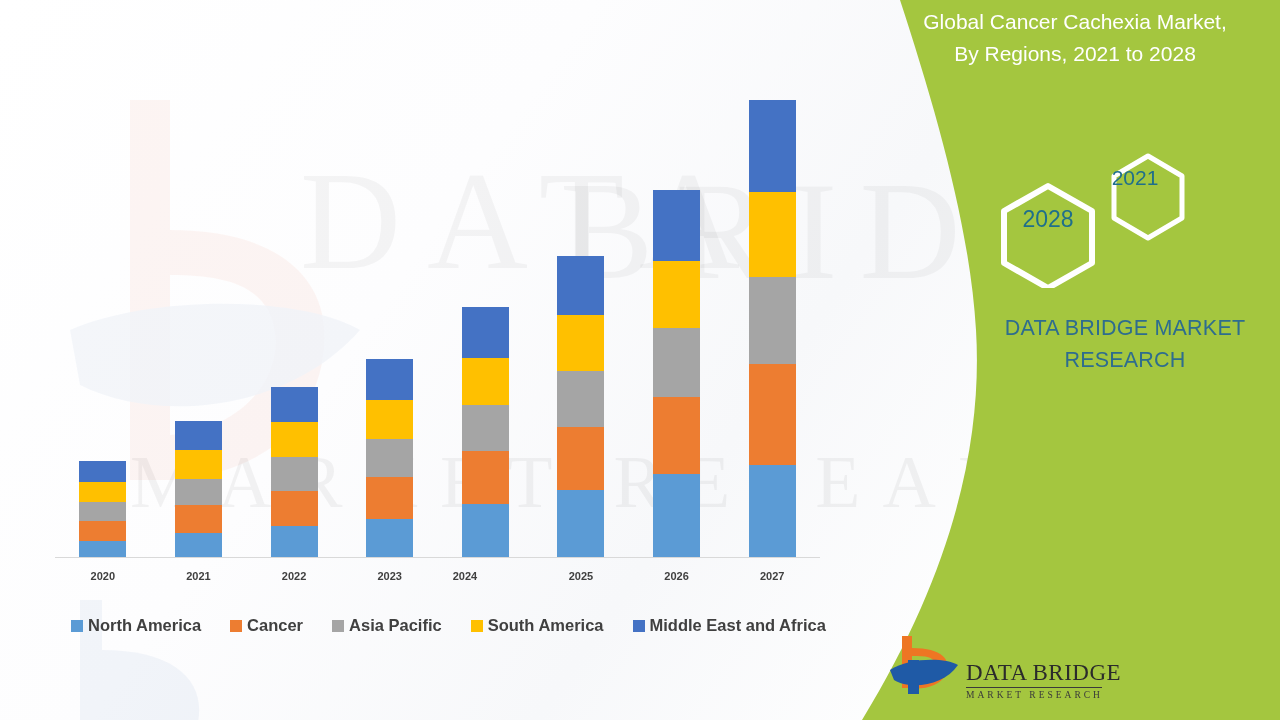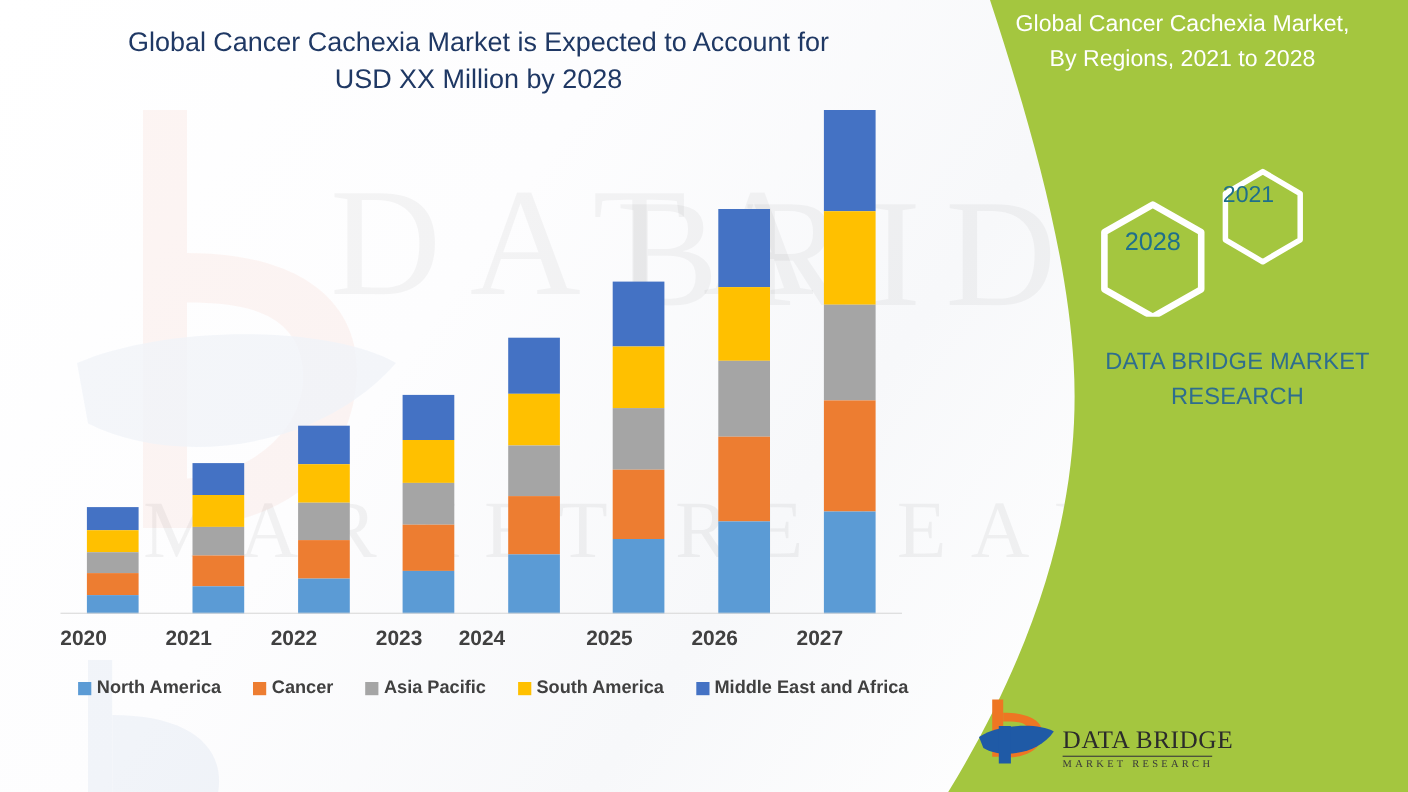--- a/index.html
+++ b/index.html
@@ -49,22 +49,22 @@
     background:#d9d9d9;
   }
   .bar {
     position:absolute; bottom:0; width:47px;
     display:flex; flex-direction:column-reverse;
   }
   .seg { width:100%; }
 
   .x-labels { position:absolute; left:55px; top:570px; width:765px; height:28px; }
   .x-label {
-    position:absolute; top:0; width:96px; 
-    font-size:19px; font-weight:bold; color:#404040;
+    position:absolute; top:0; width:96px; text-align:center;
+    font-size:11px; font-weight:bold; color:#404040;
   }
 
   
   .legend {
     position:absolute; left:55px; top:616px; width:790px;
     display:flex; align-items:center; justify-content:flex-start; gap:13px;
   }
   .legend-item { display:flex; align-items:center; gap:5px;margin-left:16px; }
   .legend-swatch { width:12px; height:12px; flex:0 0 auto; }
   .legend-label { font-size:16.5px; font-weight:bold; color:#404040; white-space:nowrap; }
@@ -122,24 +122,20 @@
 
     <svg class="wm-logo2" viewBox="0 0 200 150">
       <path d="M40 0 L40 150 L62 150 L62 0 Z" fill="#2B5DA8"></path>
       <path d="M62 50 C150 50 175 95 150 145 L62 150 Z" fill="#2B5DA8"></path>
     </svg>
 
     <div class="wm-text wm-data">DATA</div>
     <div class="wm-text wm-bridge">BRIDGE</div>
     <div class="wm-text wm-mr">MARKET RESEARCH</div>
 
-    <div class="chart-title">
-      <div>Global Cancer Cachexia Market is Expected to Account for</div>
-      <div>USD XX Million by 2028</div>
-    </div>
 
     <div class="chart-area">
       <div class="plot" id="plot">
           <div class="bar" style="left: 24.3125px;">
             <div class="seg" style="background: rgb(91, 155, 213); height: 17.4209px;"></div>
             <div class="seg" style="background: rgb(237, 125, 49); height: 19.6687px;"></div>
             <div class="seg" style="background: rgb(165, 165, 165); height: 18.5448px;"></div>
             <div class="seg" style="background: rgb(255, 192, 0); height: 20.7926px;"></div>
             <div class="seg" style="background: rgb(68, 114, 196); height: 20.7926px;"></div>
           </div>

